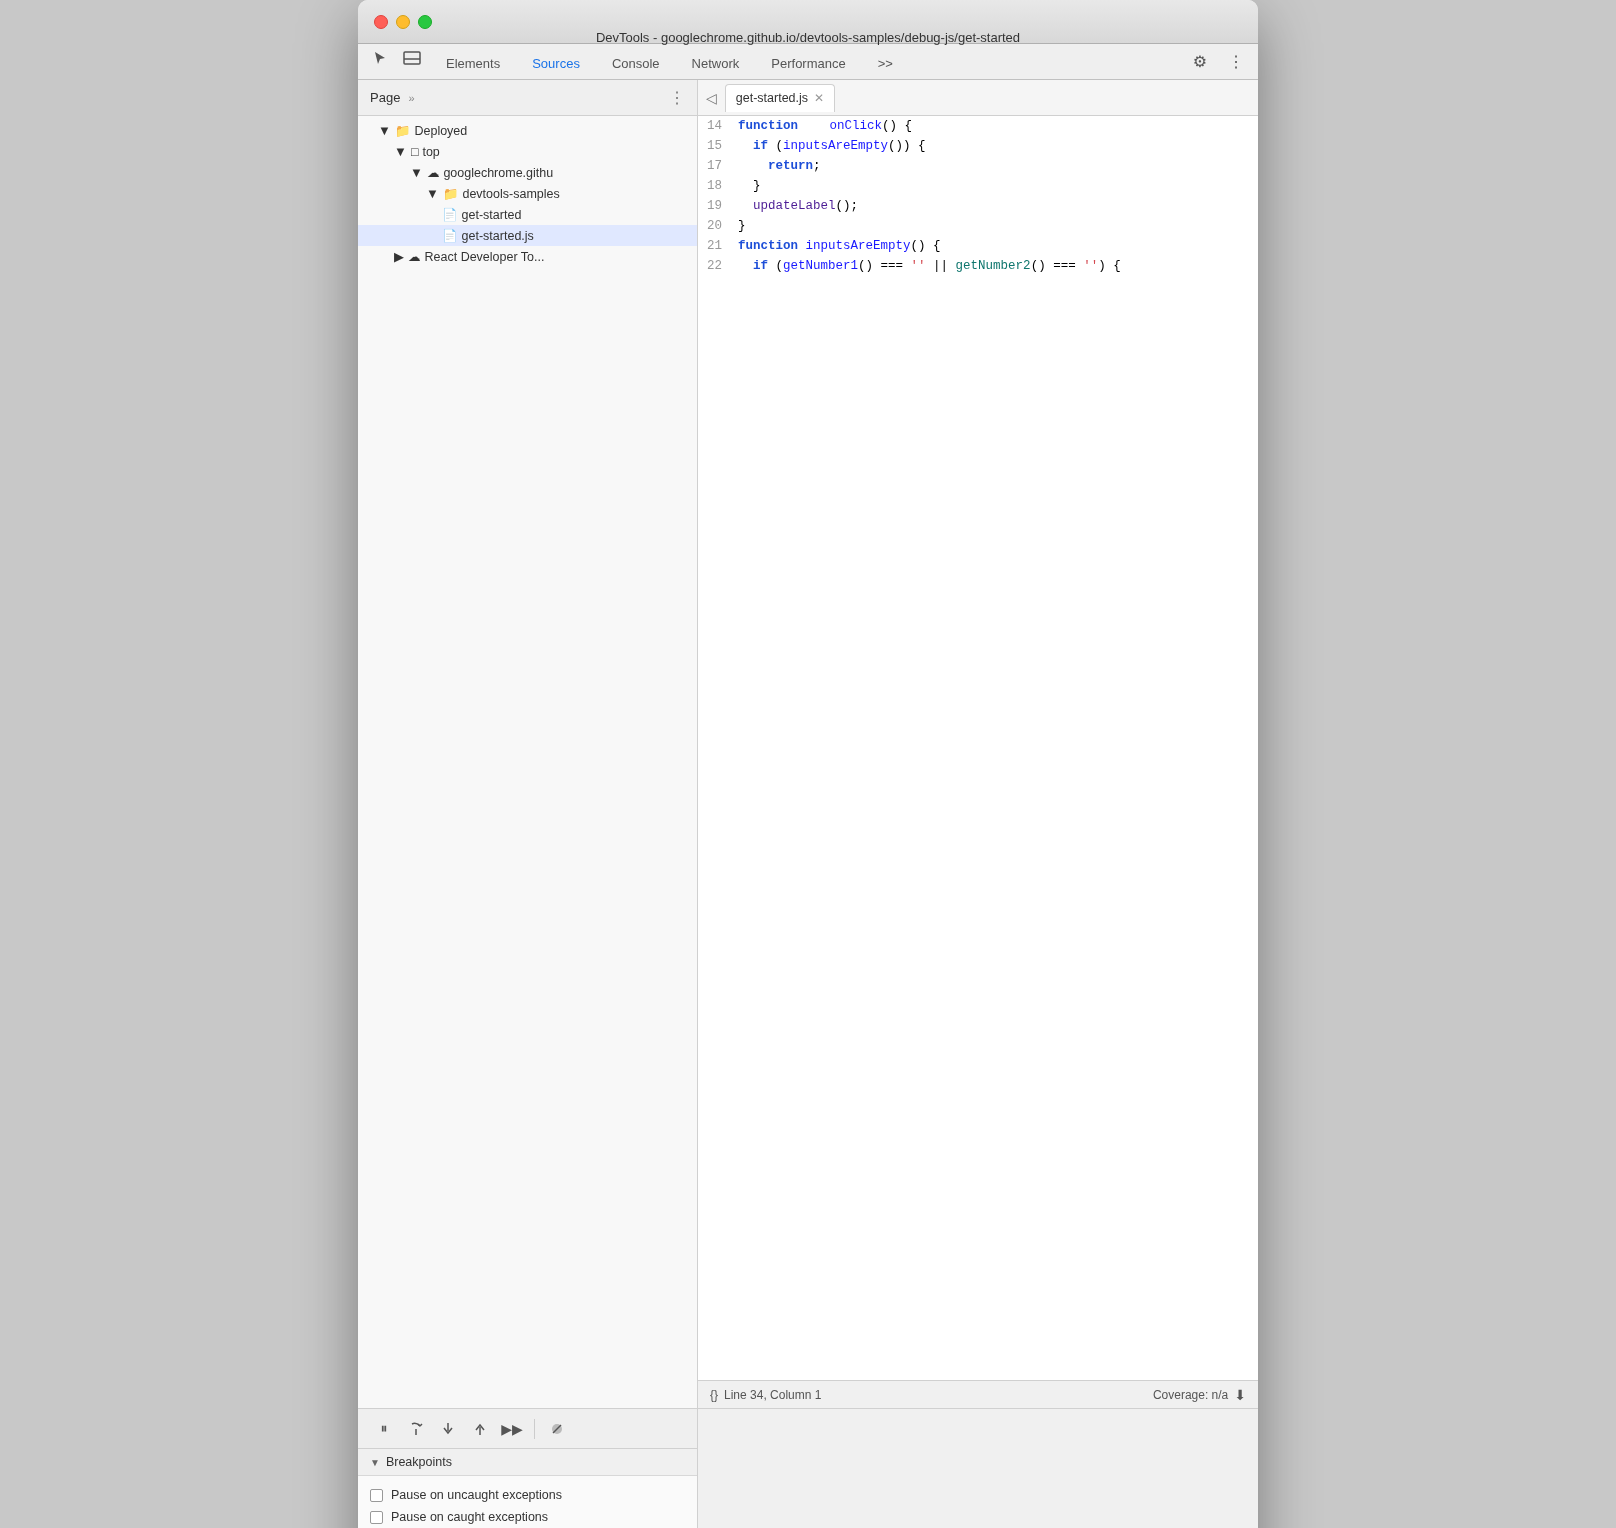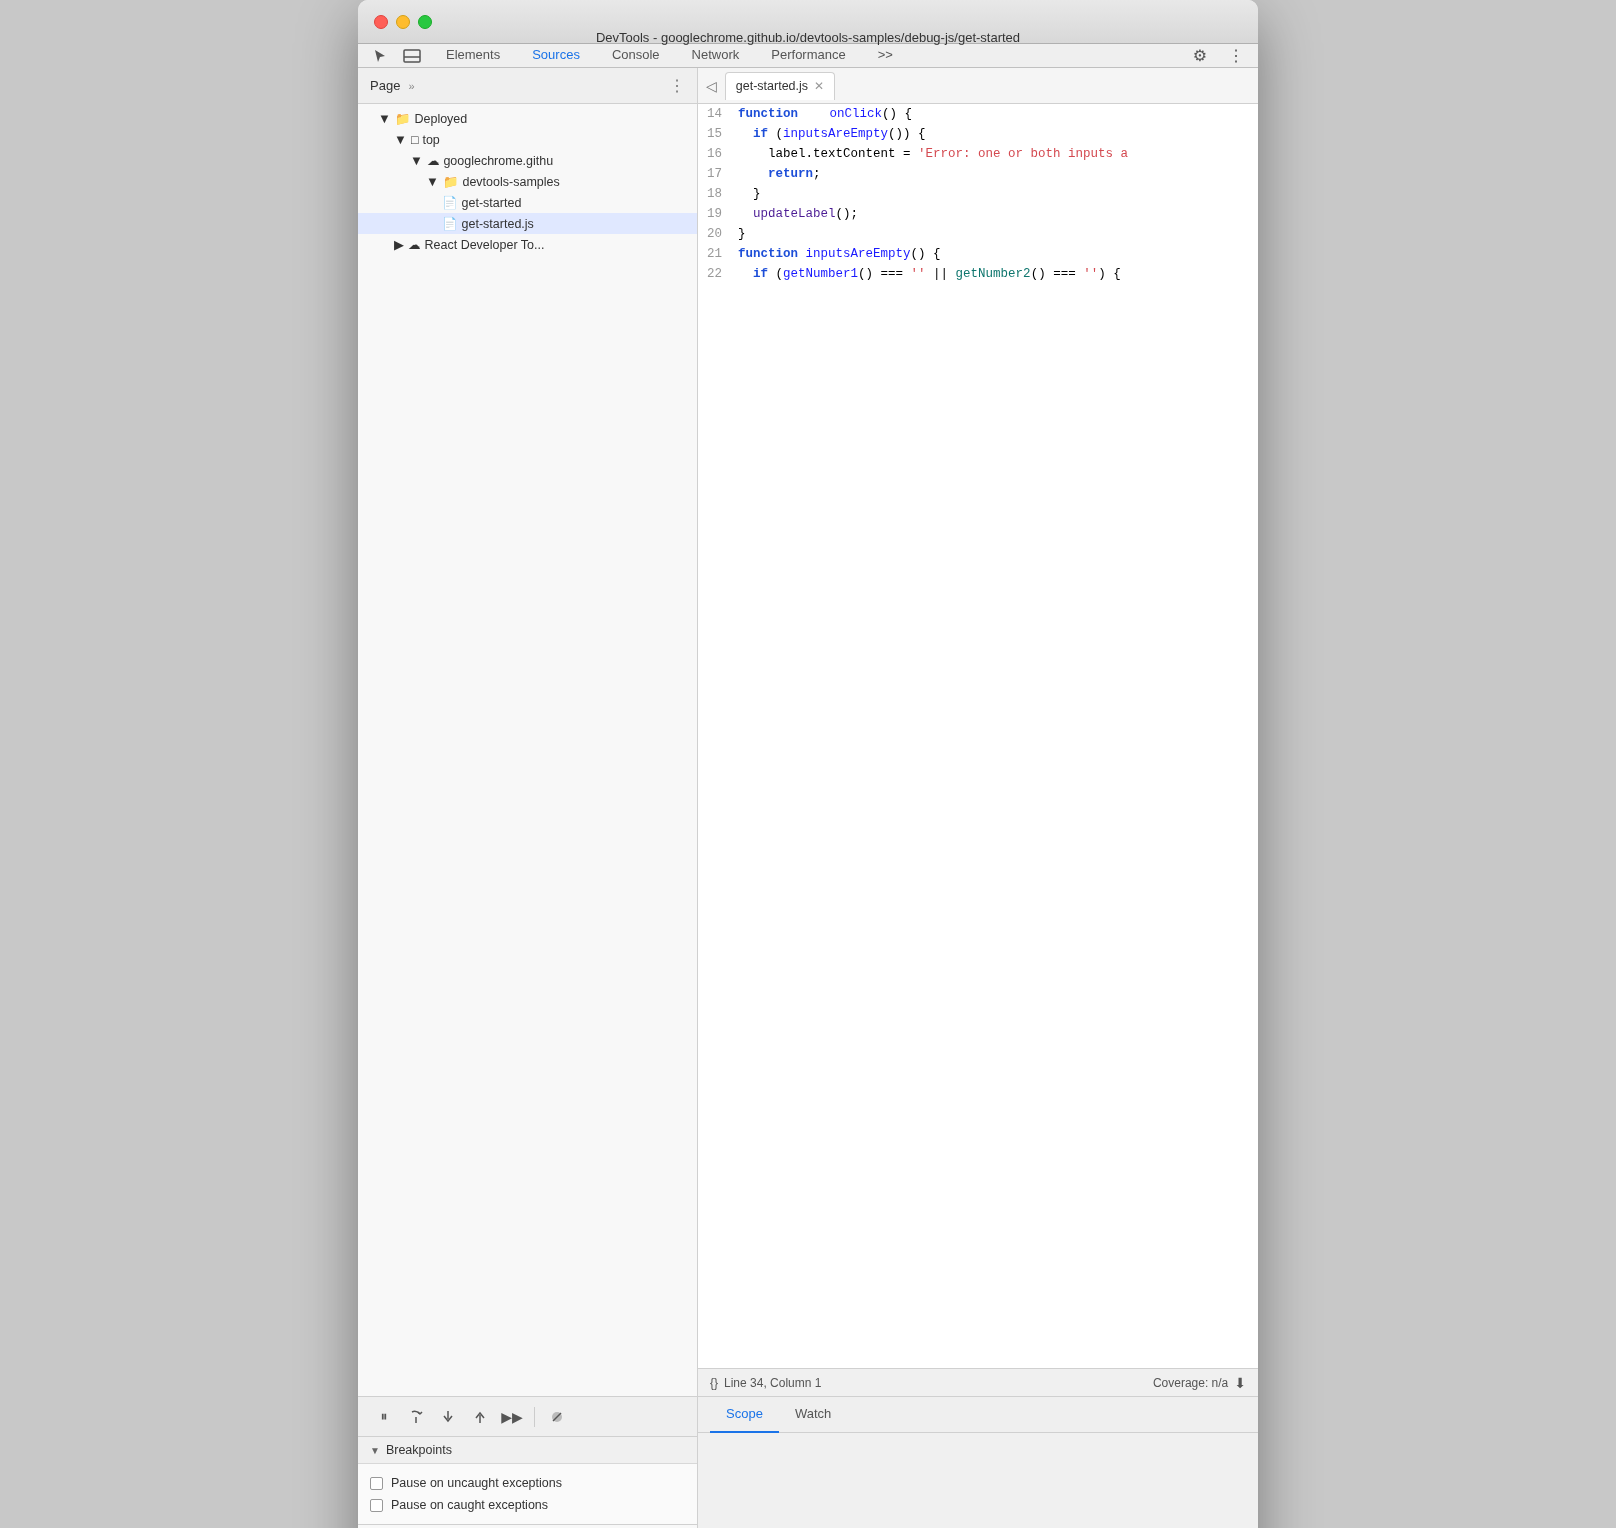--- a/index.html
+++ b/index.html
@@ -48,22 +48,21 @@
       font-size: 13px;
       color: #333;
       font-weight: 500;
       margin-top: 32px;
     }
     
     .tabbar {
       background: #efefef;
       border-bottom: 1px solid #c0c0c0;
       display: flex;
-      align-items: center;
-      height: 24px;
+      height: 36px;
       padding: 0 8px;
       gap: 0;
     }
     .tabbar-icon {
       width: 28px;
       height: 28px;
       display: flex;
       align-items: center;
       justify-content: center;
       color: #555;
@@ -482,24 +481,20 @@
       </div>
 
       <div class="code-area">
         <div class="code-line">
           <span class="line-num">14</span>
           <span class="line-content"><span class="kw">function</span> <span style="color:#1a1aff;margin-left:24px;">onClick</span>() {</span>
         </div>
         <div class="code-line">
           <span class="line-num">15</span>
           <span class="line-content">  <span class="kw">if</span> (<span style="color:#1a1aff;">inputsAreEmpty</span>()) {</span>
-        </div>
-        <div class="code-line">
-          <span class="line-num">16</span>
-          <span class="line-content">    label.textContent = <span class="str">'Error: one or both inputs a</span></span>
         </div>
         <div class="code-line">
           <span class="line-num">17</span>
           <span class="line-content">    <span class="kw">return</span>;</span>
         </div>
         <div class="code-line">
           <span class="line-num">18</span>
           <span class="line-content">  }</span>
         </div>
         <div class="code-line">
@@ -581,26 +576,18 @@
               <div class="cb-box"></div>
               <span>Pause on caught exceptions</span>
             </div>
           </div>
         </div>
 
       </div>
     </div>
 
     <div class="scope-panel">
-      <div class="scope-tabs">
-        <div class="scope-tab active">
-          <span>Scope</span>
-        </div>
-        <div class="scope-tab">
-          <span>Watch</span>
-        </div>
-      </div>
       <div class="scope-content">
         
       </div>
     </div>
   </div>
 </div>
 
 </body></html>

